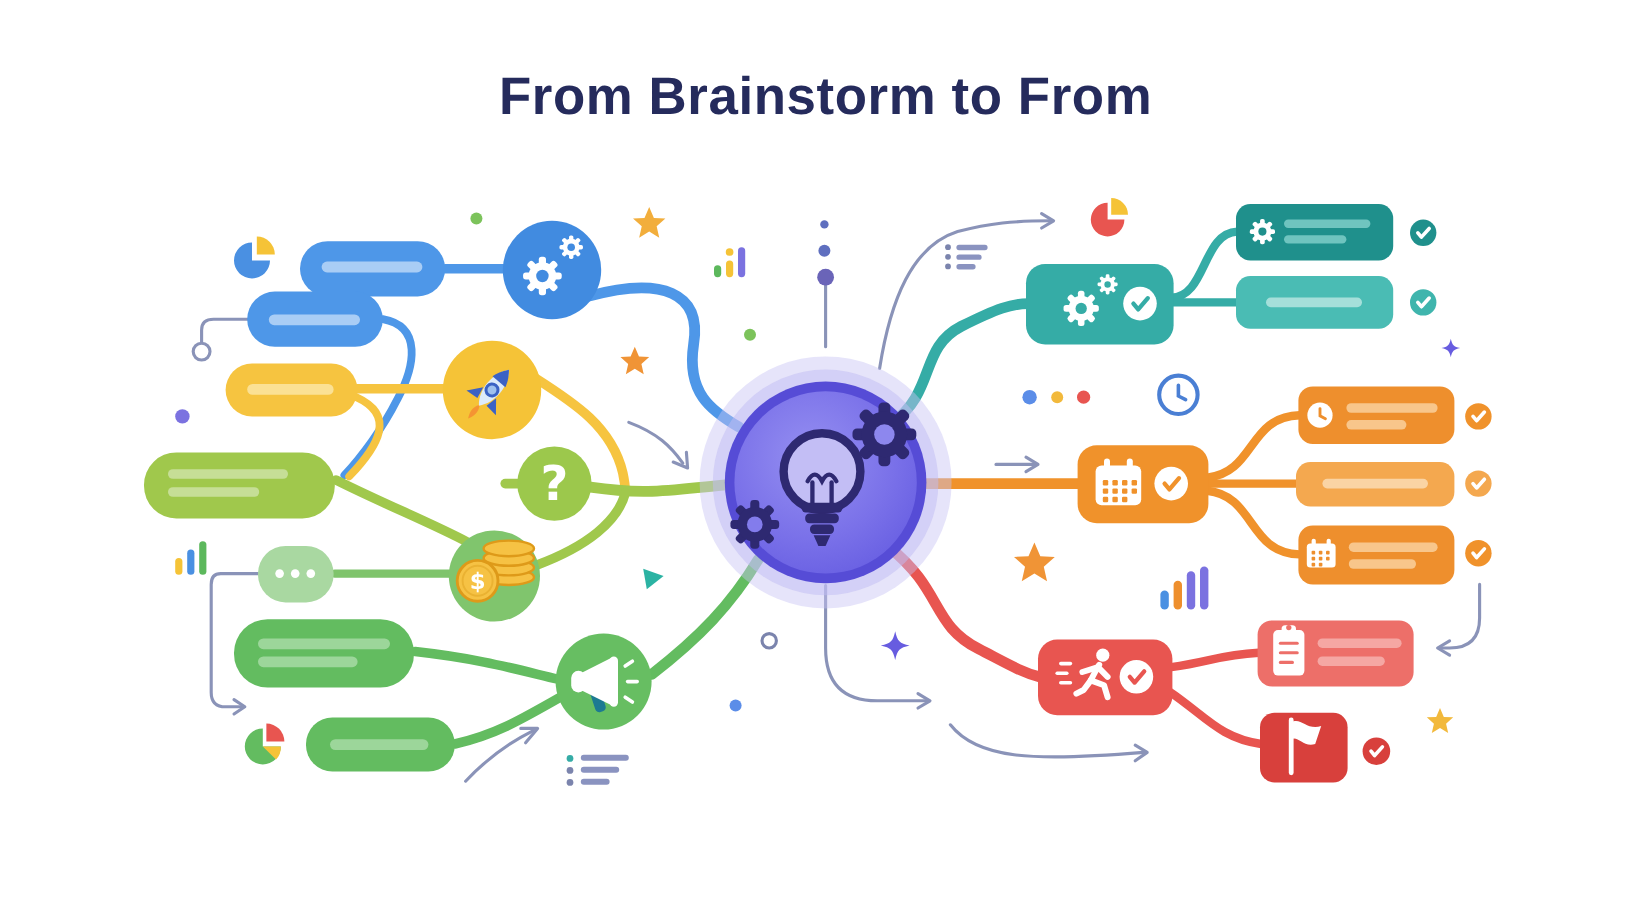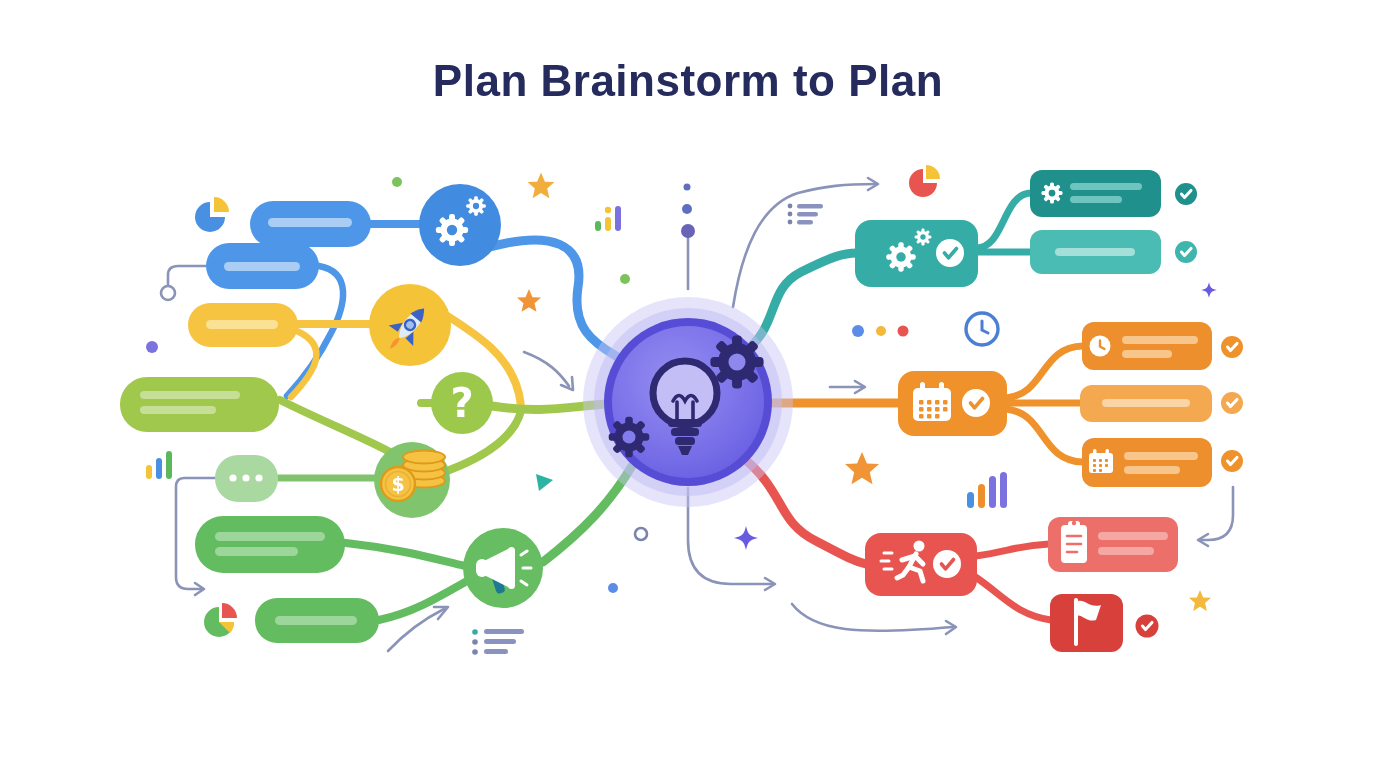--- a/index.html
+++ b/index.html
@@ -7,21 +7,21 @@
           font-family:"Liberation Sans", sans-serif;}
   .title{position:absolute;top:56px;left:0;width:100%;text-align:center;margin:0;
          font-size:44px;font-weight:800;letter-spacing:0.5px;color:#252B5C;}
   svg{position:absolute;top:0;left:0;}
   svg text{font-family:"DejaVu Sans","Liberation Sans",sans-serif;}
 </style>
 </head>
 <body>
 
 <div class="canvas">
-  <h1 class="title">Plan Brainstorm to Plan</h1>
+  <h1 class="title">From Brainstorm to From</h1>
 
   <svg width="1376" height="768" viewBox="0 0 1376 768">
     <defs>
       <radialGradient id="gradCenter" cx="42%" cy="36%" r="75%">
         <stop offset="0%" stop-color="#958FF1"></stop>
         <stop offset="60%" stop-color="#7A71E9"></stop>
         <stop offset="100%" stop-color="#655CE1"></stop>
       </radialGradient>
     </defs>
 

